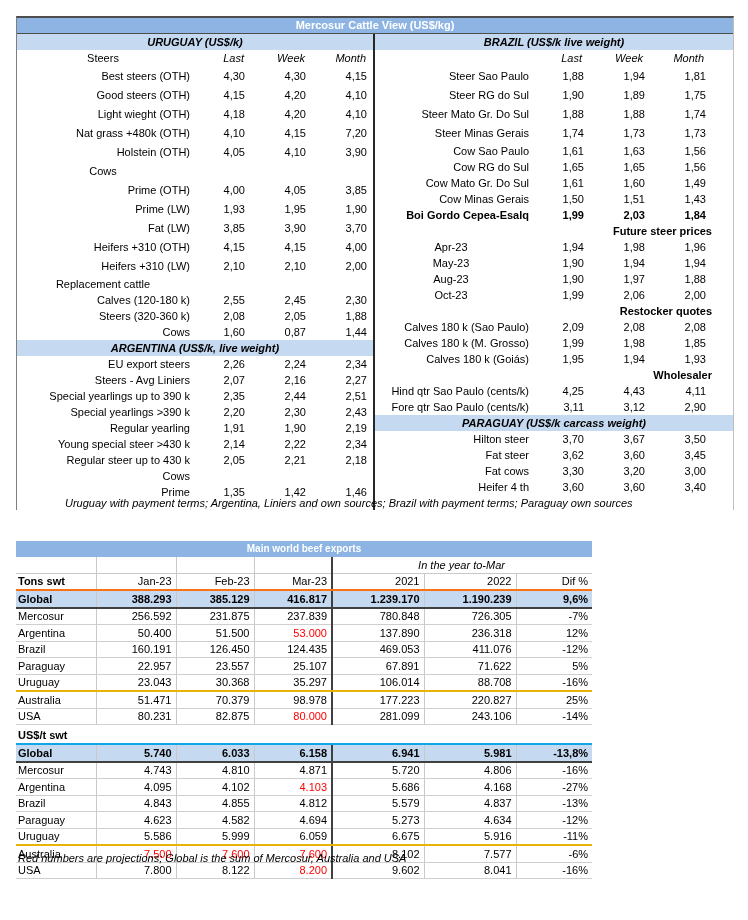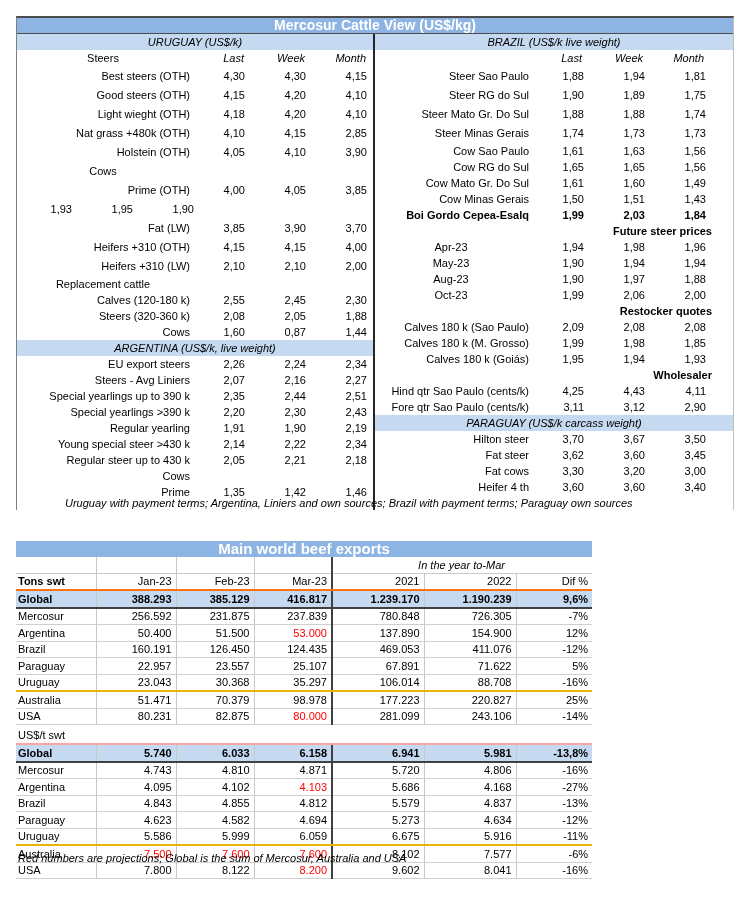--- a/index.html
+++ b/index.html
@@ -8,29 +8,29 @@
     font-family:"Liberation Sans", sans-serif;
     font-size:11px;color:#000;
     -webkit-font-smoothing:antialiased;
   }
   
   .top-table{
     position:absolute;left:16px;top:16px;width:716px;
     border-top:2px solid #4d4d4d;border-left:1px solid #7f7f7f;border-right:1px solid #bfbfbf;
   }
   .t-title{
-    background:#8DB4E2;color:#fff;font-weight:bold;font-size:14px;
+    background:#8DB4E2;color:#fff;font-weight:bold;font-size:11px;
     text-align:center;height:15px;line-height:15px;
     border-bottom:1px solid #4d4d4d;
   }
   .t-body{display:flex;align-items:flex-start;}
   .panel{width:358px;box-sizing:border-box;}
   .panel-left{border-right:2px solid #262626;}
   .bar{
-    background:#C5D9F1;font-weight:normal;font-style:italic;
+    background:#C5D9F1;font-weight:bold;font-style:italic;
     text-align:center;height:16px;line-height:16px;white-space:nowrap;
   }
   .row{display:flex;height:16px;line-height:16px;align-items:center;}
   .row.tall{height:19px;line-height:19px;}
   .row.colhead{height:17px;line-height:17px;}
   .panel-right .row{padding-right:21px;}
   .lbl{flex:1;padding-left:2px;white-space:nowrap;overflow:hidden;text-align:right;}
   .lblc{text-align:center;white-space:nowrap;}
   .panel-left .lblc{width:172px;}
   .panel-right .lblc{width:152px;}
@@ -42,37 +42,37 @@
   .row.empty .num{border-left:1px solid #d9d9d9;height:9px;}
   
   .footnote{
     position:absolute;left:18px;font-style:italic;font-size:11px;white-space:nowrap;
   }
   .fn-top{top:497px;padding-left:47px;}
   .fn-bottom{top:852px;}
   
   .exports{position:absolute;left:16px;top:541px;width:576px;}
   .e-title{
-    background:#8DB4E2;color:#fff;font-weight:bold;font-size:15px;
+    background:#8DB4E2;color:#fff;font-weight:bold;font-size:10px;
     text-align:center;height:16px;line-height:16px;
   }
   table.exp{border-collapse:collapse;width:576px;table-layout:fixed;}
   table.exp td{
     font-size:11px;padding:1.5px 4px 1.5px 2px;line-height:12.5px;
     white-space:nowrap;overflow:hidden;height:12.5px;
   }
   td.numc{text-align:right;}
   td.v{border-right:1px solid #c9c9c9;}
   td.vt{border-right:2px solid #404040;}
   tr.subhdr td{border-bottom:1px solid #c9c9c9;font-style:italic;}
   tr.hdr td{border-bottom:2px solid #f97316;}
   tr.datar td{border-bottom:1px solid #cfcfcf;}
   tr.hl td{background:#C5D9F1;font-weight:bold;border-bottom:2px solid #404040;}
   tr.sep td{border-bottom:2px solid #eab308;}
-  tr.unit td{font-weight:normal;border-bottom:2px solid #fca5a5;padding-top:4px;margin-left:48px;}
+  tr.unit td{font-weight:bold;border-bottom:2px solid #0ea5e9;padding-top:4px;margin-left:48px;}
   .red{color:#FF0000;}
 </style>
 </head>
 <body>
 
 <div class="top-table">
   <div class="t-title">Mercosur Cattle View (US$/kg)</div>
   <div class="t-body">
     <div class="panel panel-left" id="panel-left">
         <div class="bar">URUGUAY (US$/k)</div>
@@ -97,39 +97,40 @@
         <div class="row tall">
           <div class="lbl">Light wieght (OTH)</div>
           <div class="num">4,18</div>
           <div class="num">4,20</div>
           <div class="num">4,10</div>
         </div>
         <div class="row tall">
           <div class="lbl">Nat grass +480k (OTH)</div>
           <div class="num">4,10</div>
           <div class="num">4,15</div>
-          <div class="num">2,85</div>
+          <div class="num">7,20</div>
         </div>
         <div class="row tall">
           <div class="lbl">Holstein (OTH)</div>
           <div class="num">4,05</div>
           <div class="num">4,10</div>
           <div class="num">3,90</div>
         </div>
         <div class="row tall">
           <div class="lblc">Cows</div>
           <div class="sprint"></div>
         </div>
         <div class="row tall">
           <div class="lbl">Prime (OTH)</div>
           <div class="num">4,00</div>
           <div class="num">4,05</div>
           <div class="num">3,85</div>
         </div>
         <div class="row tall">
+          <div class="lbl">Prime (LW)</div>
           <div class="num">1,93</div>
           <div class="num">1,95</div>
           <div class="num">1,90</div>
         </div>
         <div class="row tall">
           <div class="lbl">Fat (LW)</div>
           <div class="num">3,85</div>
           <div class="num">3,90</div>
           <div class="num">3,70</div>
         </div>
@@ -434,21 +435,21 @@
           <td class="numc v">780.848</td>
           <td class="numc v">726.305</td>
           <td class="numc ">-7%</td>
         </tr>
         <tr class="datar">
           <td class="v">Argentina</td>
           <td class="numc v">50.400</td>
           <td class="numc v">51.500</td>
           <td class="numc vt red">53.000</td>
           <td class="numc v">137.890</td>
-          <td class="numc v">154.900</td>
+          <td class="numc v">236.318</td>
           <td class="numc ">12%</td>
         </tr>
         <tr class="datar">
           <td class="v">Brazil</td>
           <td class="numc v">160.191</td>
           <td class="numc v">126.450</td>
           <td class="numc vt">124.435</td>
           <td class="numc v">469.053</td>
           <td class="numc v">411.076</td>
           <td class="numc ">-12%</td>

